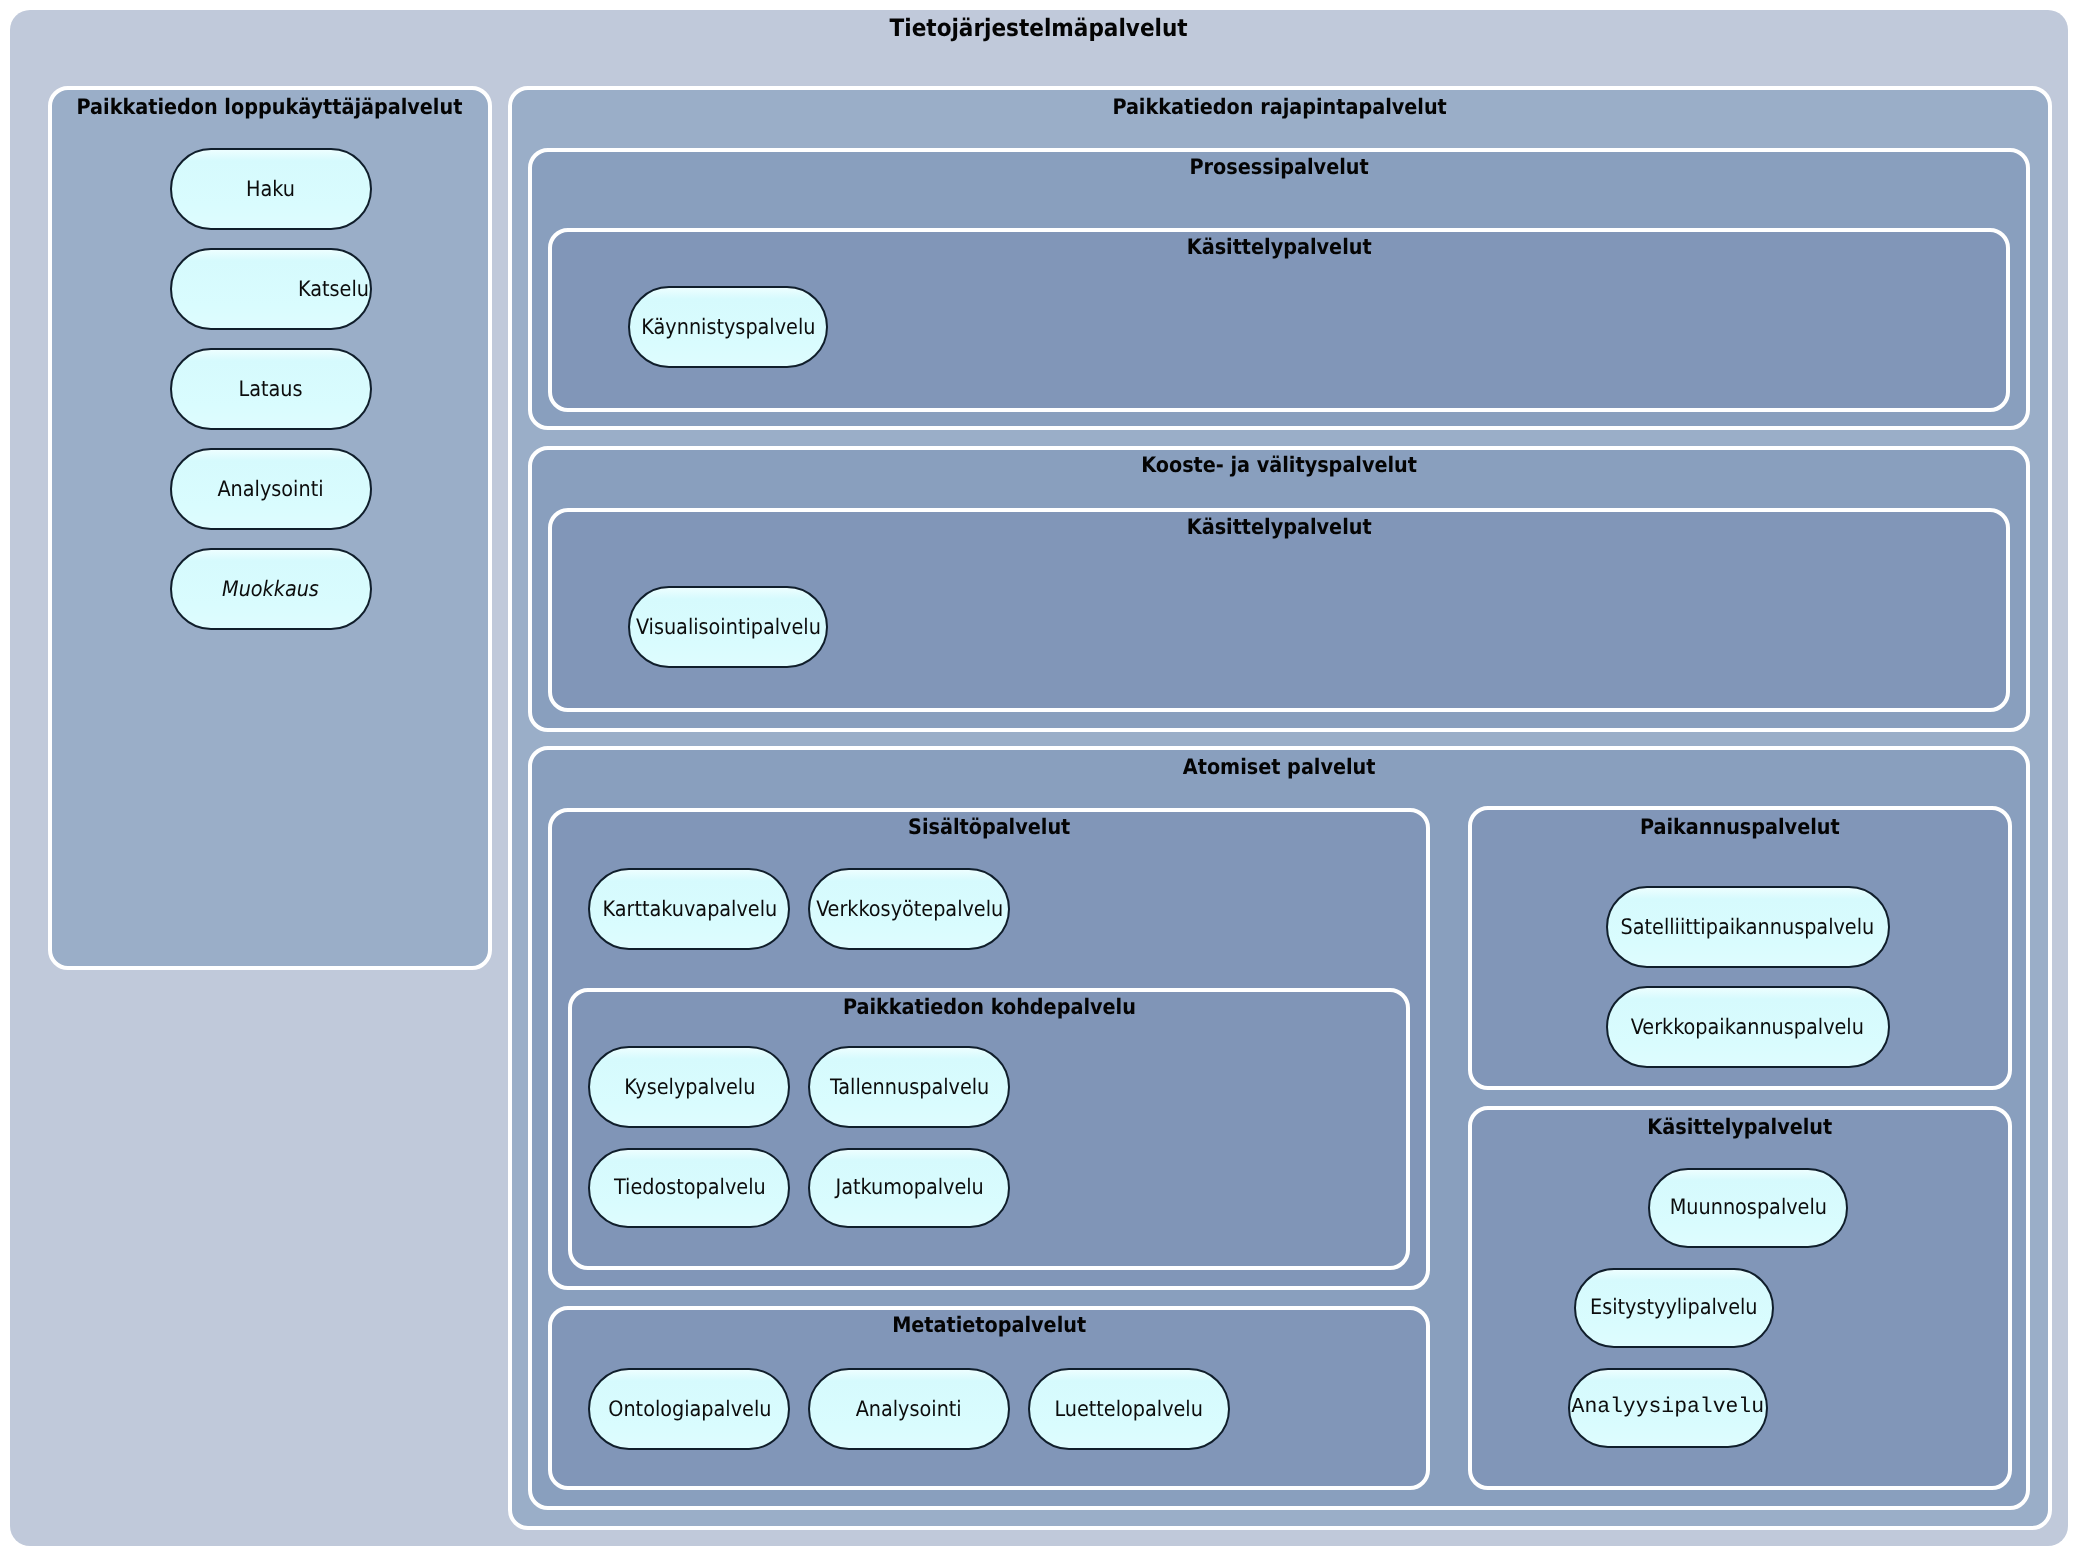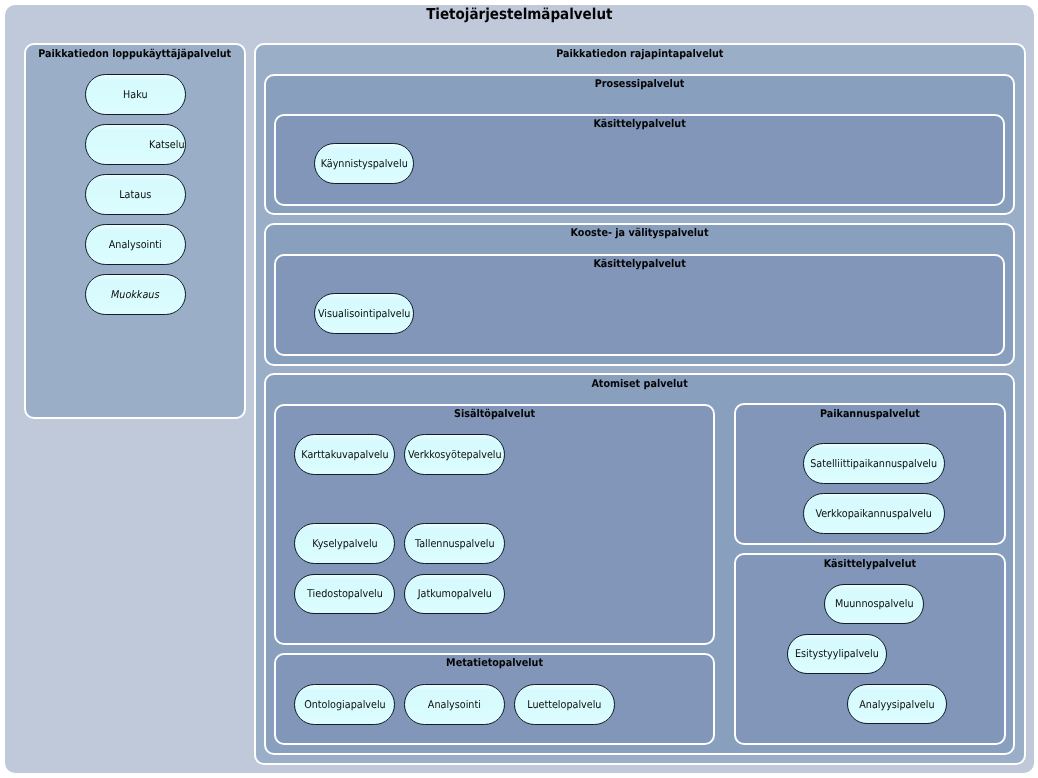--- a/index.html
+++ b/index.html
@@ -12,21 +12,21 @@
   
   .box{position:absolute;box-sizing:border-box;border:2px solid #ffffff;border-radius:10px;}
   .cap{position:absolute;left:0;right:0;top:1.5px;text-align:center;
        font-weight:bold;font-size:10.7px;line-height:14px;color:#040404;
        font-stretch:condensed;white-space:nowrap;}
 
   
   #root{left:5px;top:4.6px;width:1028.6px;height:768.8px;border:0;
         border-radius:10px;background:#c0c9da;}
   #root-title{position:absolute;left:0;right:0;top:2.5px;text-align:center;
-        font-weight:bold;font-size:15px;line-height:14px;color:#040404;white-space:nowrap;}
+        font-weight:bold;font-size:12px;line-height:14px;color:#040404;white-space:nowrap;}
 
   .lvl1{background:#9aaec8;}
   .lvl2{background:#899fbe;}
   .lvl3{background:#8196b8;}
   .lvl4{background:#8095b7;}
 
   .pill{position:absolute;box-sizing:border-box;border:1px solid #101e2b;
         border-radius:21px;
         background:linear-gradient(180deg,#edfeff 0%,#d6fafd 14%,#d9fcfe 70%,#defcfe 100%);
         display:flex;align-items:center;justify-content:center;
@@ -35,21 +35,21 @@
 </style>
 </head>
 <body>
 
 <div class="canvas">
 
   <div class="box" id="root">
     <div id="root-title">Tietojärjestelmäpalvelut</div>
   </div>
 
-  <div class="box lvl1" style="left:23.7px;top:43.4px;width:222.1px;height:376px;">
+  <div class="box lvl1" style="left:23.7px;top:43.4px;width:222.1px;height:442px;">
     <div class="cap">Paikkatiedon loppukäyttäjäpalvelut</div>
   </div>
   <div class="pill" style="left:85px;top:74px;width:100.5px;height:40.8px;">
       <span>Haku</span>
     </div>
   <div class="pill" style="left:85px;top:124px;width:100.5px;height:40.8px;justify-content:flex-end;">
       <span>Katselu</span>
     </div>
   <div class="pill" style="left:85px;top:174px;width:100.5px;height:40.8px;text-align:center;">
       <span>Lataus</span>
@@ -92,20 +92,23 @@
   <div class="box lvl3" style="left:273.9px;top:403.6px;width:441.4px;height:241.1px;">
     <div class="cap">Sisältöpalvelut</div>
   </div>
   <div class="pill" style="left:294.4px;top:434px;width:101.1px;height:40.6px;">
       <span>Karttakuvapalvelu</span>
     </div>
   <div class="pill" style="left:404.3px;top:434px;width:101.1px;height:40.6px;">
       <span>Verkkosyötepalvelu</span>
     </div>
 
+  <div class="box lvl4" style="left:284px;top:493.9px;width:421.4px;height:140.8px;">
+    <div class="cap">Paikkatiedon kohdepalvelu</div>
+  </div>
   <div class="pill" style="left:294.4px;top:523.4px;width:101.1px;height:40.6px;">
       <span>Kyselypalvelu</span>
     </div>
   <div class="pill" style="left:404.3px;top:523.4px;width:101.1px;height:40.6px;">
       <span>Tallennuspalvelu</span>
     </div>
   <div class="pill" style="left:404.3px;top:573.6px;width:101.1px;height:40.6px;">
       <span>Jatkumopalvelu</span>
     </div>
   <div class="pill" style="left:294.4px;top:573.6px;width:101.1px;height:40.6px;">
@@ -137,17 +140,17 @@
 
   <div class="box lvl3" style="left:733.8px;top:553.2px;width:272.2px;height:191.8px;">
     <div class="cap">Käsittelypalvelut</div>
   </div>
   <div class="pill" style="left:824.3px;top:583.5px;width:99.8px;height:40.6px;">
       <span>Muunnospalvelu</span>
     </div>
   <div class="pill" style="left:787px;top:633.7px;width:99.8px;height:40.6px;">
       <span>Esitystyylipalvelu</span>
     </div>
-  <div class="pill" style="left:847px;top:683.9px;width:99.8px;height:40.6px;">
+  <div class="pill" style="left:784px;top:683.9px;width:99.8px;height:40.6px;font-family:Liberation Mono, monospace;">
       <span>Analyysipalvelu</span>
     </div>
 
 </div>
 
 </body></html>

